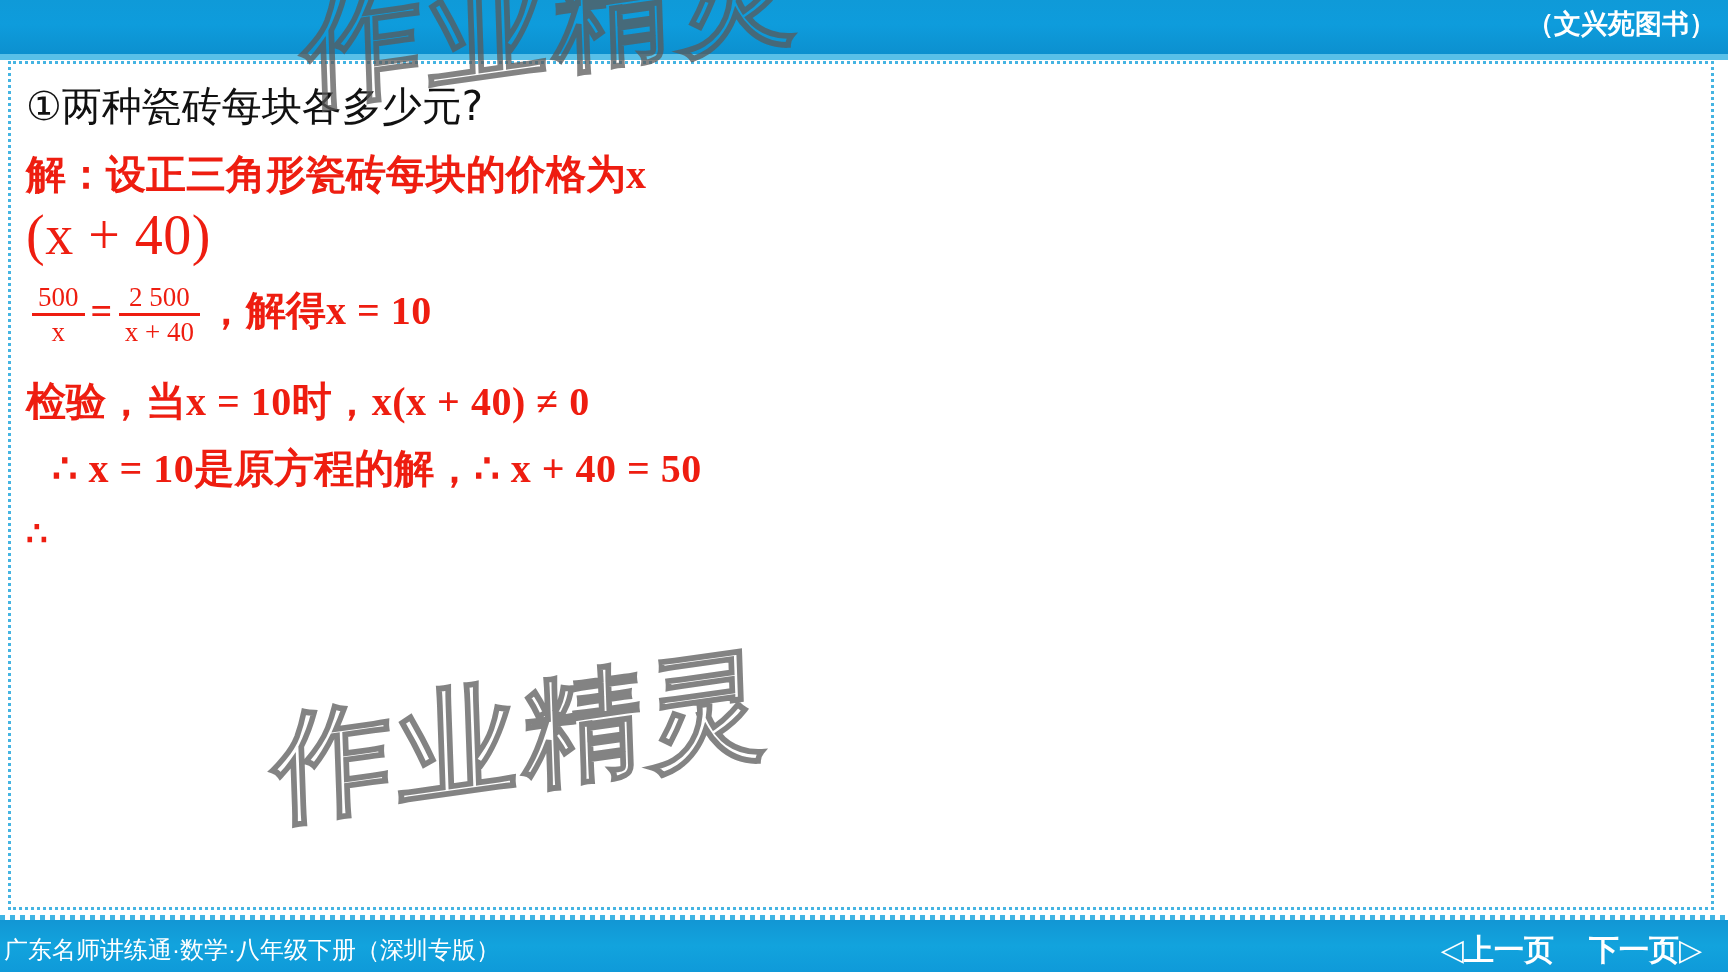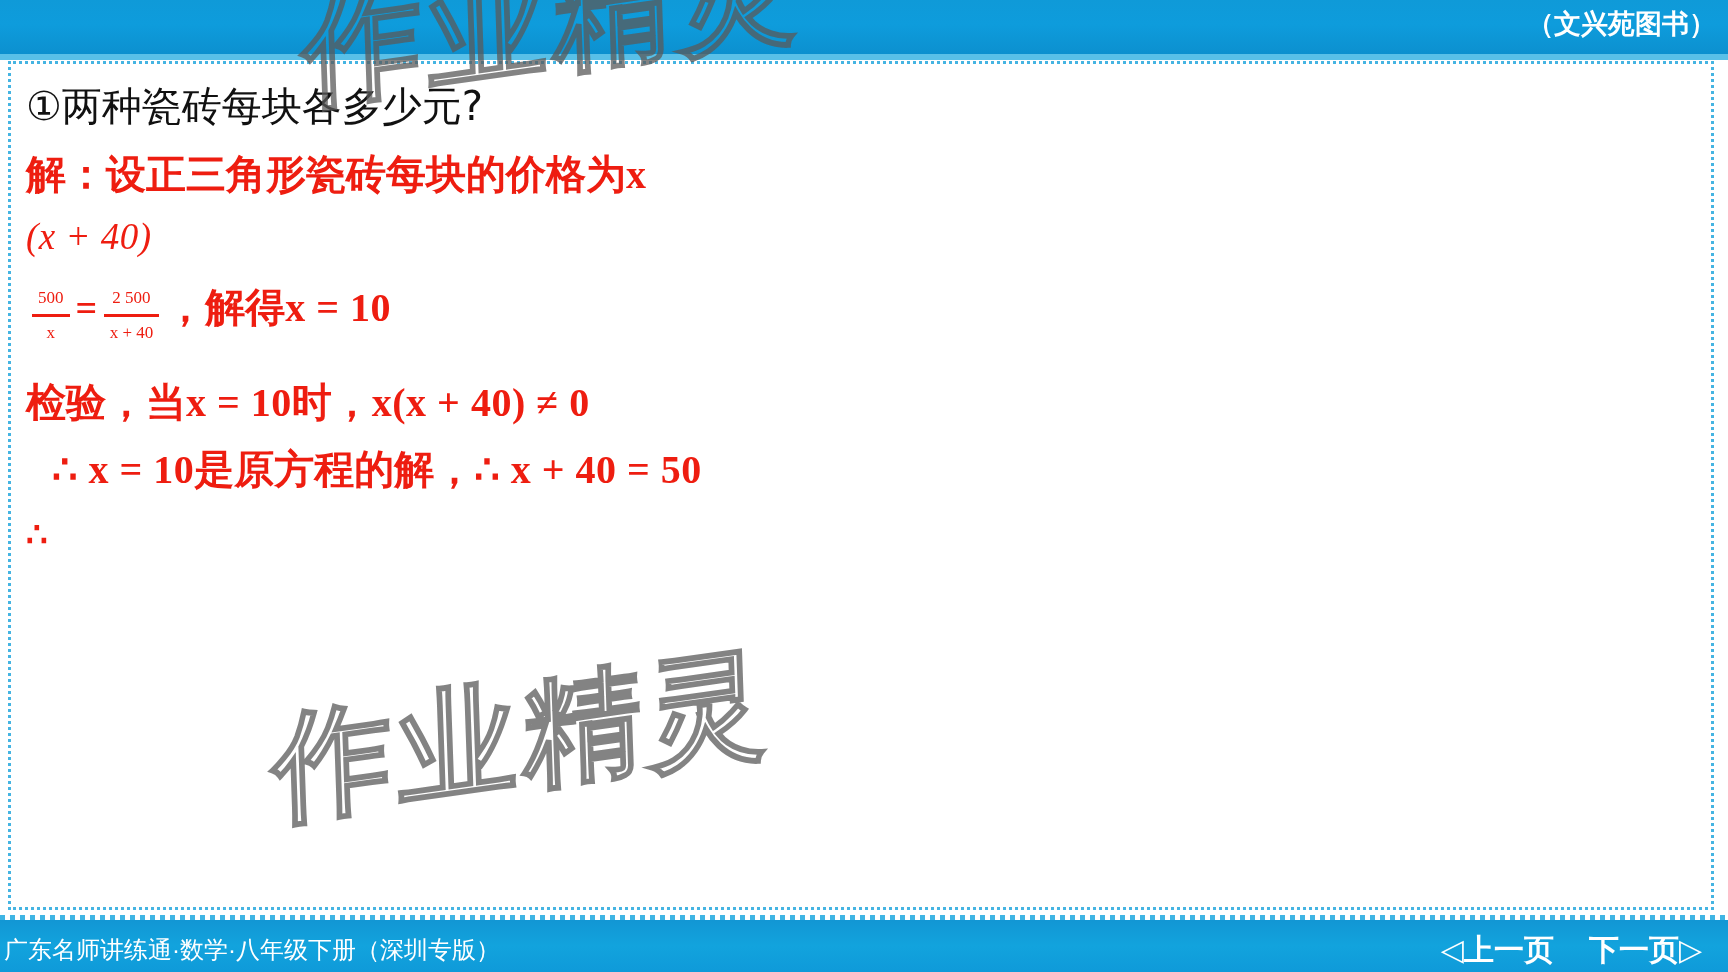--- a/index.html
+++ b/index.html
@@ -110,21 +110,21 @@
     display: inline-block;
     vertical-align: -0.42em;
     text-align: center;
     font-family: "Liberation Serif", "DejaVu Serif", serif;
     font-weight: normal;
     margin: 0 6px;
   }
   .frac .num,
   .frac .den {
     display: block;
-    font-size: 17px;
+    font-size: 27px;
     line-height: 30px;
     padding: 0 6px;
     white-space: nowrap;
   }
   .frac .bar {
     display: block;
     height: 3px;
     background: #ee1d10;
     margin: 1px 0;
   }
@@ -220,21 +220,21 @@
 
   <div class="content-body">
 
     <p class="qline">①两种瓷砖每块各多少元?</p>
 
     <p class="ans tight" style="margin-top:8px;">
       <span>解：设正三角形瓷砖每块的价格为</span><span class="mathtext">x</span>
     </p>
 
     <p class="ans tight" style="margin-top:4px;">
-      <span class="mathtext reg" style="font-size:37px;font-style:italic;">(x + 40)</span>
+      <span class="mathtext reg" style="font-size:56px;">(x + 40)</span>
     </p>
 
     <p class="ans" style="margin-top:14px;">
       <span class="frac">
         <span class="num">500</span>
         <span class="bar"></span>
         <span class="den">x</span>
       </span><span class="mathtext" style="font-size:38px;">=</span><span class="frac">
         <span class="num">2 500</span>
         <span class="bar"></span>

